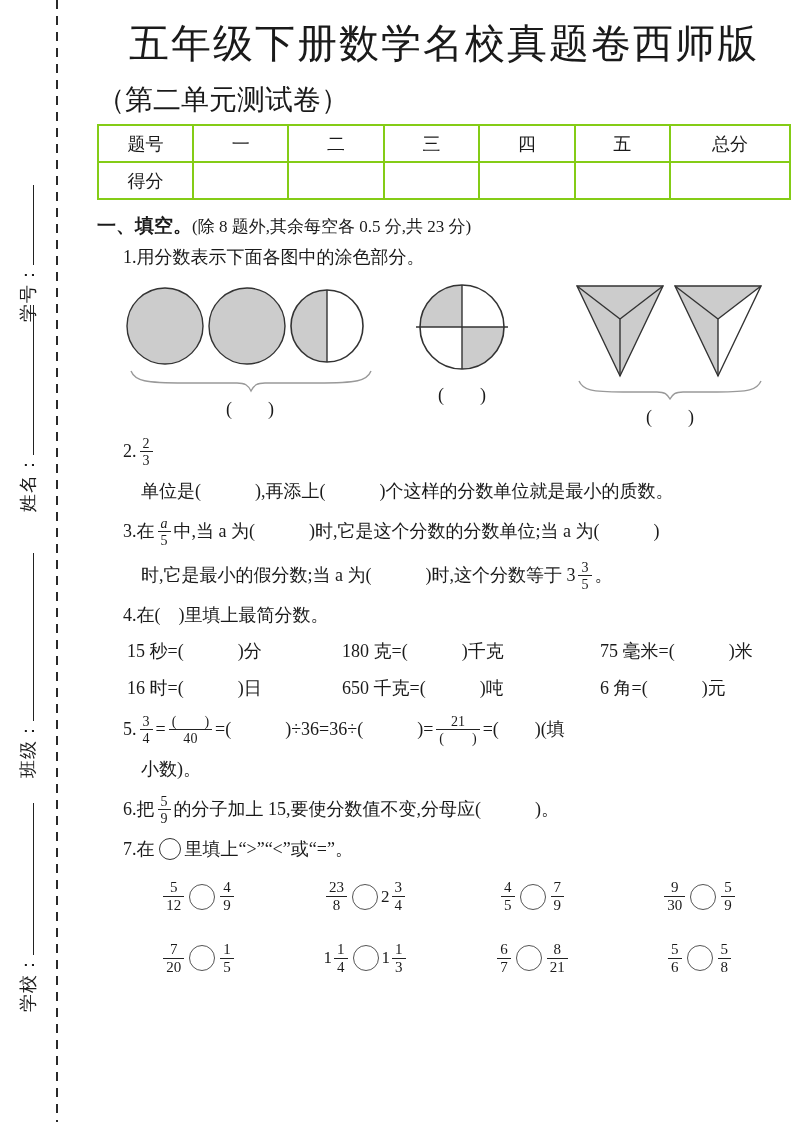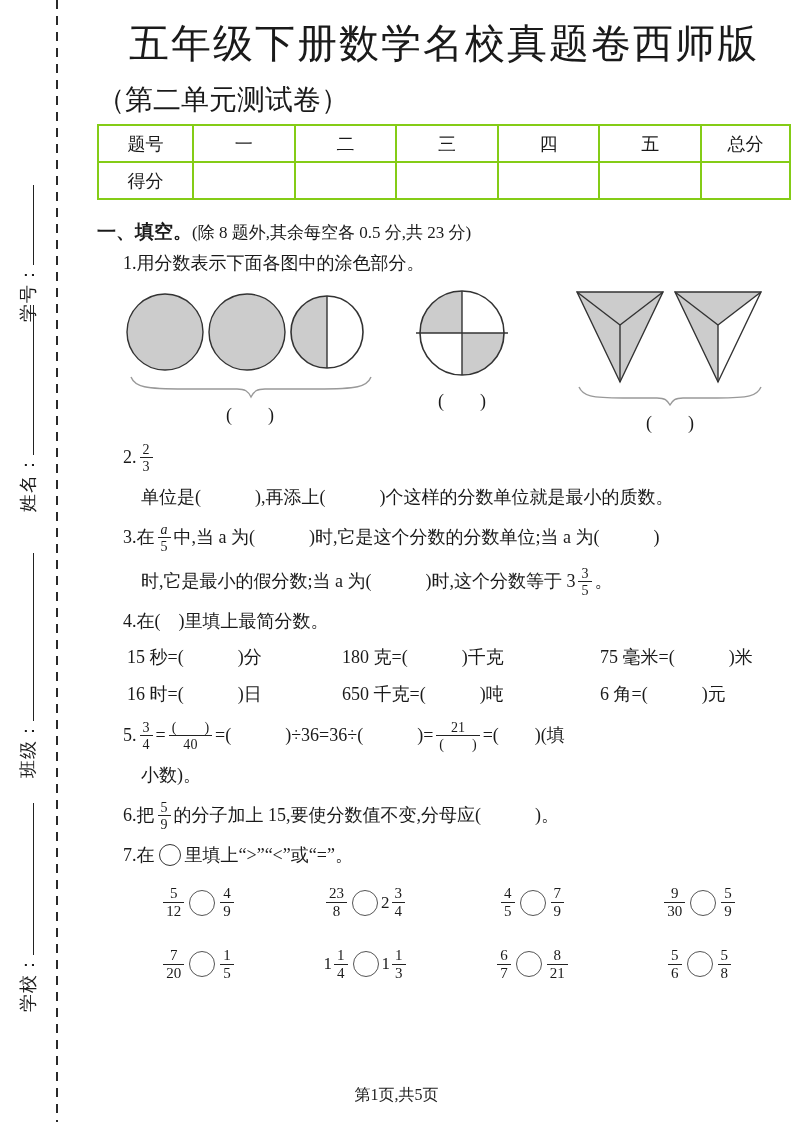--- a/index.html
+++ b/index.html
@@ -28,22 +28,22 @@
     vertical-align:baseline;
   }
   
   .content { position:absolute; left:97px; top:0; width:694px; }
   .title { margin-top:20px; text-align:center; font-size:40px; line-height:1.2; letter-spacing:2px; font-weight:400; }
   .subtitle { margin-top:12px; text-align:left; font-size:28px; line-height:1.4; font-weight:500; }
   .meta { margin-top:18px; text-align:right; font-size:17px; padding-right:2px; }
   table.score { margin-top:5px; width:100%; border-collapse:collapse; border:2.5px solid #222; }
   table.score td { border:2px solid #84cc16; height:37px; text-align:center; font-size:18px; font-weight:normal; }
   td.c-label { width:95px; }
-  td.c-total { width:89px;margin-top:44px; }
-  .sec-heading { margin-top:19px; font-size:17px; }
+  td.c-total { width:120px;margin-top:44px; }
+  .sec-heading { margin-top:13px; font-size:17px; }
   .sec-heading b { font-size:19px; font-family:"Liberation Sans","DejaVu Sans",sans-serif; font-weight:bold; }
   .q-line { padding-left:26px; font-size:18px; line-height:36px; }
   .q-line.cont { padding-left:44px; }
   .q-line.has-frac { line-height:44px; }
   
   .frac { display:inline-block; vertical-align:-0.55em; text-align:center; line-height:1.15; margin:0 3px; font-size:0.78em; }
   .frac .fnum { display:block; padding:0 3px; border-bottom:1.2px solid #222; }
   .frac .fden { display:block; padding:0 3px; }
   
   .diagrams { margin-top:6px; display:flex; align-items:flex-start; padding-left:28px; }
@@ -300,15 +300,14 @@
         <span class="frac">
             <span class="fnum">5</span>
             <span class="fden">8</span>
           </span>
       </div>
 
     </div>
 
   </div>
 
-  <div class="footer">第1页,共5页</div>
 
 </div>
 
 </body></html>

